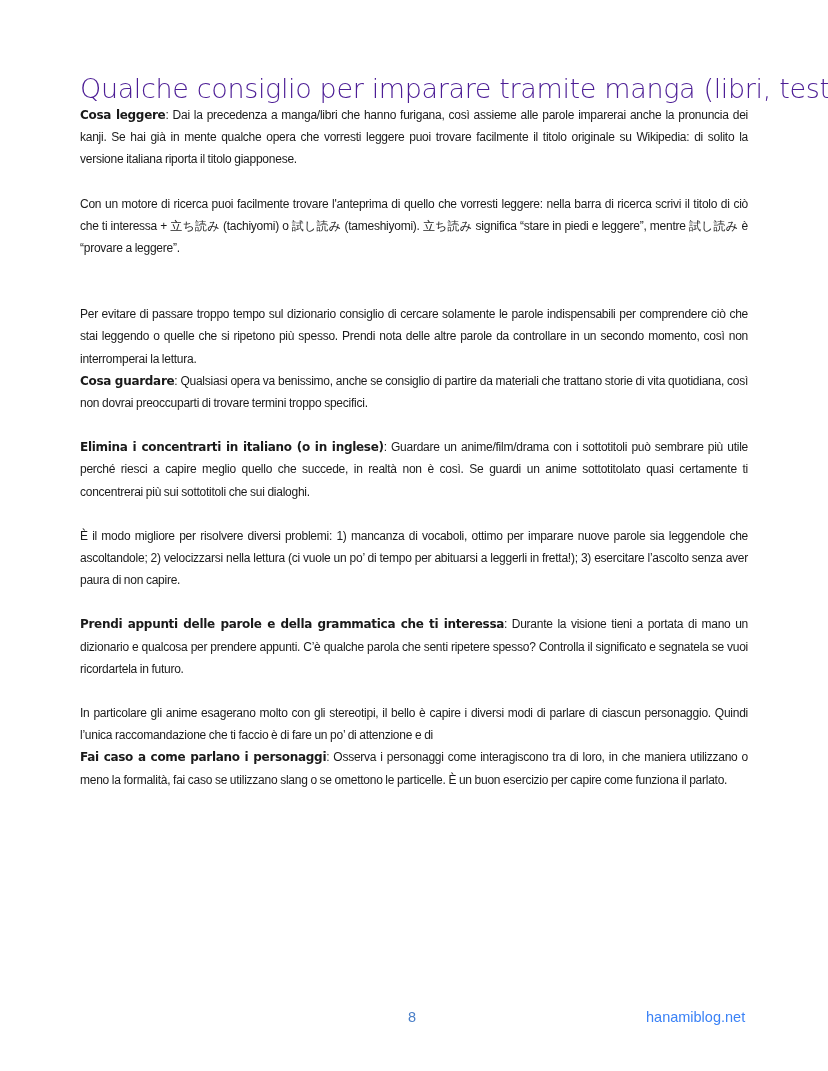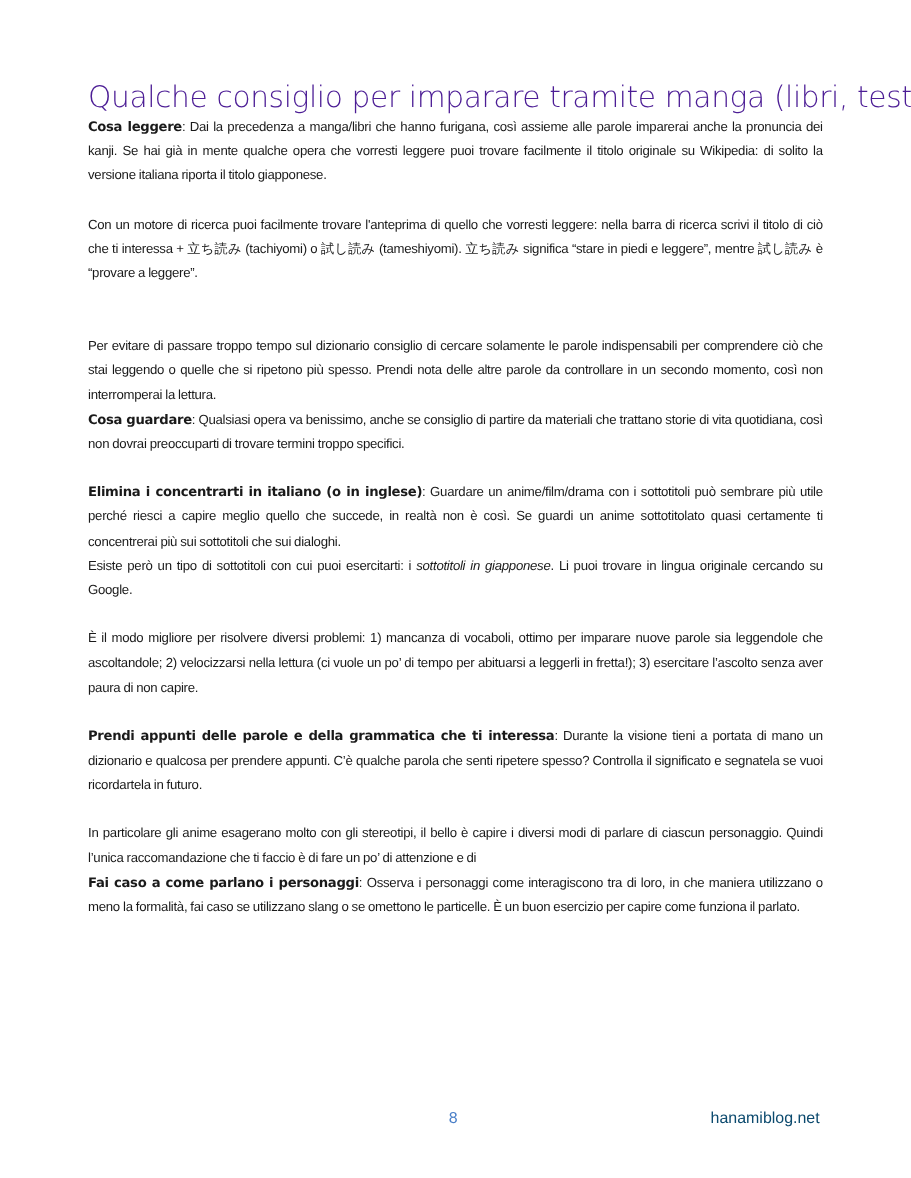--- a/index.html
+++ b/index.html
@@ -55,21 +55,21 @@
       left: 408px;
       top: 1009px;
       font-size: 14.5px;
       color: #4a7fc8;
     }
     .footer-site {
       position: absolute;
       left: 646px;
       top: 1009px;
       font-size: 14.5px;
-      color: #0c4a6e;
+      color: #3b82f6;
     }
   </style>
 </head>
 <body>
 
 <div class="page">
 
   <h2 class="section-heading">Qualche consiglio per imparare tramite manga (libri, testi ecc.)</h2>
 
   <p class="para">
@@ -90,23 +90,20 @@
 
 
   <p class="para">
     <b>Cosa guardare</b><span>: Qualsiasi opera va benissimo, anche se consiglio di partire da materiali che trattano storie di vita quotidiana, così non dovrai preoccuparti di trovare termini troppo specifici.</span>
   </p>
   <div class="gap"></div>
 
   <p class="para">
     <b>Elimina i concentrarti in italiano (o in inglese)</b><span>: Guardare un anime/film/drama con i sottotitoli può sembrare più utile perché riesci a capire meglio quello che succede, in realtà non è così. Se guardi un anime sottotitolato quasi certamente ti concentrerai più sui sottotitoli che sui dialoghi.</span>
   </p>
-  <p class="para">
-    <span>Esiste però un tipo di sottotitoli con cui puoi esercitarti: i </span><em>sottotitoli in giapponese</em><span>. Li puoi trovare in lingua originale cercando su Google.</span>
-  </p>
   <div class="gap"></div>
 
   <p class="para">
     <span>È il modo migliore per risolvere diversi problemi: 1) mancanza di vocaboli, ottimo per imparare nuove parole sia leggendole che ascoltandole; 2) velocizzarsi nella lettura (ci vuole un po’ di tempo per abituarsi a leggerli in fretta!); 3) esercitare l’ascolto senza aver paura di non capire.</span>
   </p>
   <div class="gap"></div>
 
   <p class="para">
     <b>Prendi appunti delle parole e della grammatica che ti interessa</b><span>: Durante la visione tieni a portata di mano un dizionario e qualcosa per prendere appunti. C’è qualche parola che senti ripetere spesso? Controlla il significato e segnatela se vuoi ricordartela in futuro.</span>
   </p>

